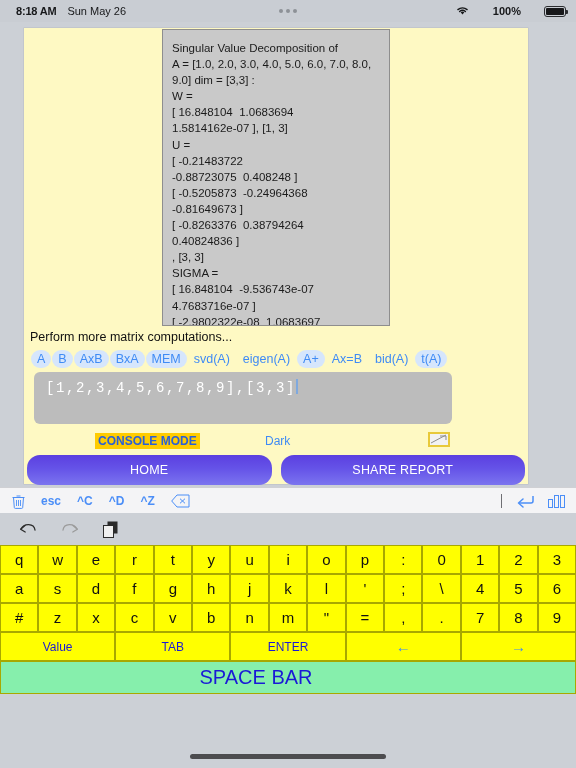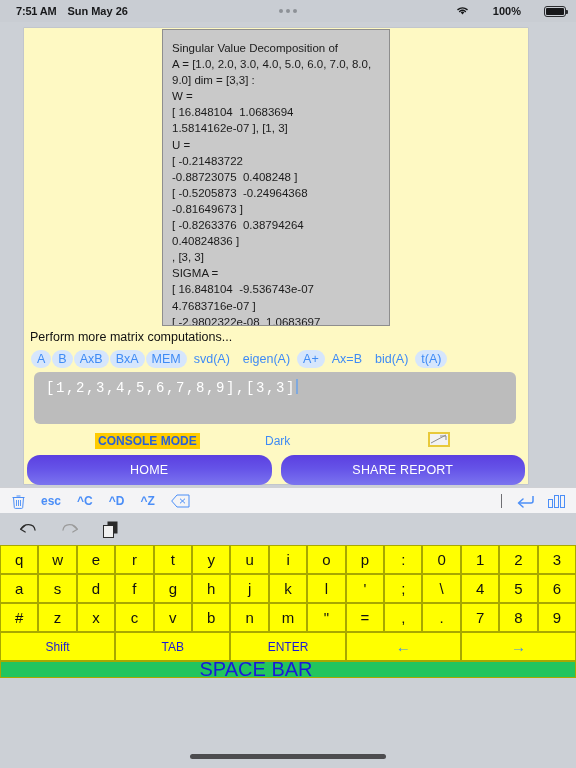--- a/index.html
+++ b/index.html
@@ -32,21 +32,21 @@
     color: #17181a;
     background: #c9cdd3;
   }
   .sb-time {
     margin-left: 16px;
     font-weight: bold;
     letter-spacing: -0.2px;
   }
   .sb-date {
     margin-left: 11px;
-    font-weight: bold;
+    font-weight: normal;
   }
   .sb-dots {
     position: absolute;
     left: 50%;
     transform: translateX(-50%);
     display: flex;
     gap: 3px;
   }
   .sb-dots i {
     display: block;
@@ -145,21 +145,21 @@
     border-radius: 9px;
     white-space: nowrap;
   }
   .chip.filled { background: #d6e6fc; }
 
   
   .inputbox {
     position: absolute;
     top: 344px;
     left: 10px;
-    width: 482px;
+    width: 418px;
     height: 52px;
     background: #bcbcbc;
     border-radius: 6px;
     box-sizing: border-box;
     padding: 7px 12px;
   }
   .inputbox .val {
     font-family: "Liberation Mono", monospace;
     font-size: 14px;
     color: #ffffff;
@@ -279,22 +279,22 @@
     display: flex;
     align-items: center;
     justify-content: center;
     font-size: 15px;
     color: #111;
   }
   .key.blue { color: #1a1ad6; font-size: 12px; }
   .key.arrow { color: #3f8bf5; font-size: 15px; }
   .spacebar {
     width: 576px;
-    height: 17px;
-    background: #22c55e;
+    height: 33px;
+    background: #86efac;
     border: 0.5px solid #a8a800;
     box-sizing: border-box;
     display: flex;
     align-items: center;
     justify-content: center;
     padding-right: 64px;
     font-size: 20px;
     color: #1a1ad6;
   }
 
@@ -309,21 +309,21 @@
     border-radius: 3px;
     background: #4c4c4f;
   }
 </style>
 </head>
 <body>
 
 <div class="screen">
 
   <div class="statusbar">
-    <span class="sb-time">7:51 AM</span>
+    <span class="sb-time">8:18 AM</span>
     <span class="sb-date">Sun May 26</span>
     <span class="sb-dots">
         <i></i>
         <i></i>
         <i></i>
       </span>
     <span class="sb-right">
       <span>
         <svg width="15" height="11" viewBox="0 0 15 11">
           <path d="M7.5 9.6 L5.6 7.3 a3 3 0 0 1 3.8 0 Z" fill="#17181a"></path>
@@ -509,21 +509,21 @@
       <div class="key">"</div>
       <div class="key">=</div>
       <div class="key">,</div>
       <div class="key">.</div>
       <div class="key">7</div>
       <div class="key">8</div>
       <div class="key">9</div>
     </div>
 
     <div class="kbrow">
-      <div class="key blue">Shift</div>
+      <div class="key blue">Value</div>
       <div class="key blue">TAB</div>
       <div class="key blue">ENTER</div>
       <div class="key arrow">←</div>
       <div class="key arrow">→</div>
     </div>
 
     <div class="spacebar">SPACE BAR</div>
   </div>
 
   <div class="homebar"></div>

